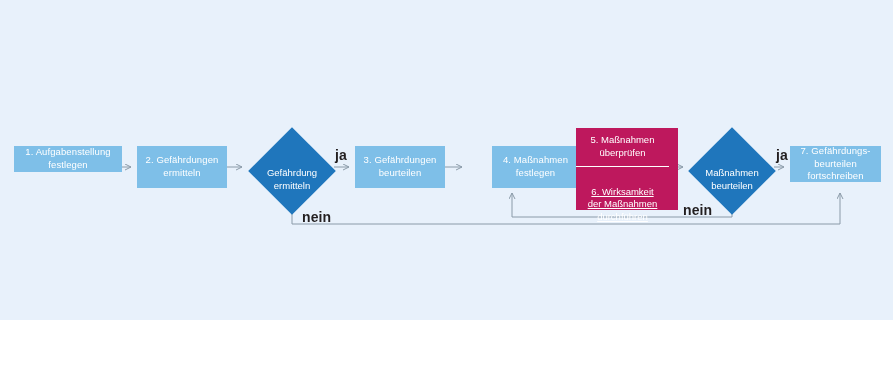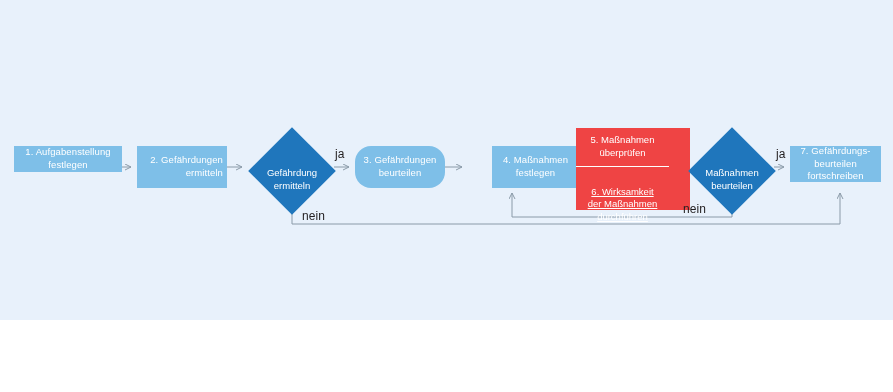--- a/index.html
+++ b/index.html
@@ -45,33 +45,33 @@
     text-align: center;
     font-size: 9.5px;
     line-height: 1.32;
     font-weight: 400;
     box-sizing: border-box;
     padding: 2px 4px;
     letter-spacing: 0.1px;
   }
   .pbox .inner { width: 100%; }
   #box1 { left: 14px;  top: 146px; width: 108px; height: 26px; }
-  #box2 { left: 137px; top: 146px; width: 90px;  height: 42px; text-align: right; }
-  #box3 { left: 355px; top: 146px; width: 90px;  height: 42px; border-radius: 16px; }
+  #box2 { left: 137px; top: 146px; width: 90px;  height: 42px; }
+  #box3 { left: 355px; top: 146px; width: 90px;  height: 42px; }
   #box4 { left: 492px; top: 146px; width: 87px;  height: 42px; }
   #box7 { left: 790px; top: 146px; width: 91px;  height: 36px; }
 
   
   #stack56 {
     position: absolute;
     left: 576px;
     top: 128px;
-    width: 114px;
+    width: 102px;
     height: 82px;
-    background: #ef4444;
+    background: #be185d;
   }
   #stack56 .seg {
     position: absolute;
     left: 0;
     width: 93px;
     box-sizing: border-box;
     color: #ffffff;
     font-size: 9.5px;
     line-height: 1.32;
     text-align: center;
@@ -113,22 +113,22 @@
     text-align: center;
     width: 80px;
     margin-top: 17px;
   }
   #dia1 { left: 248px; top: 127px; width: 88px; height: 88px; }
   #dia2 { left: 688px; top: 127px; width: 88px; height: 88px; align-items: center; }
 
   
   .edge-label {
     position: absolute;
-    font-size: 12px;
-    font-weight: normal;
+    font-size: 14px;
+    font-weight: bold;
     color: #231f20;
     letter-spacing: 0.1px;
   }
   #lbl-ja-1   { left: 335px; top: 147px; }
   #lbl-ja-2   { left: 776px; top: 147px; }
   #lbl-nein-1 { left: 302px; top: 209px; }
   #lbl-nein-2 { left: 683px; top: 202px; }
 
   
   .footer {

